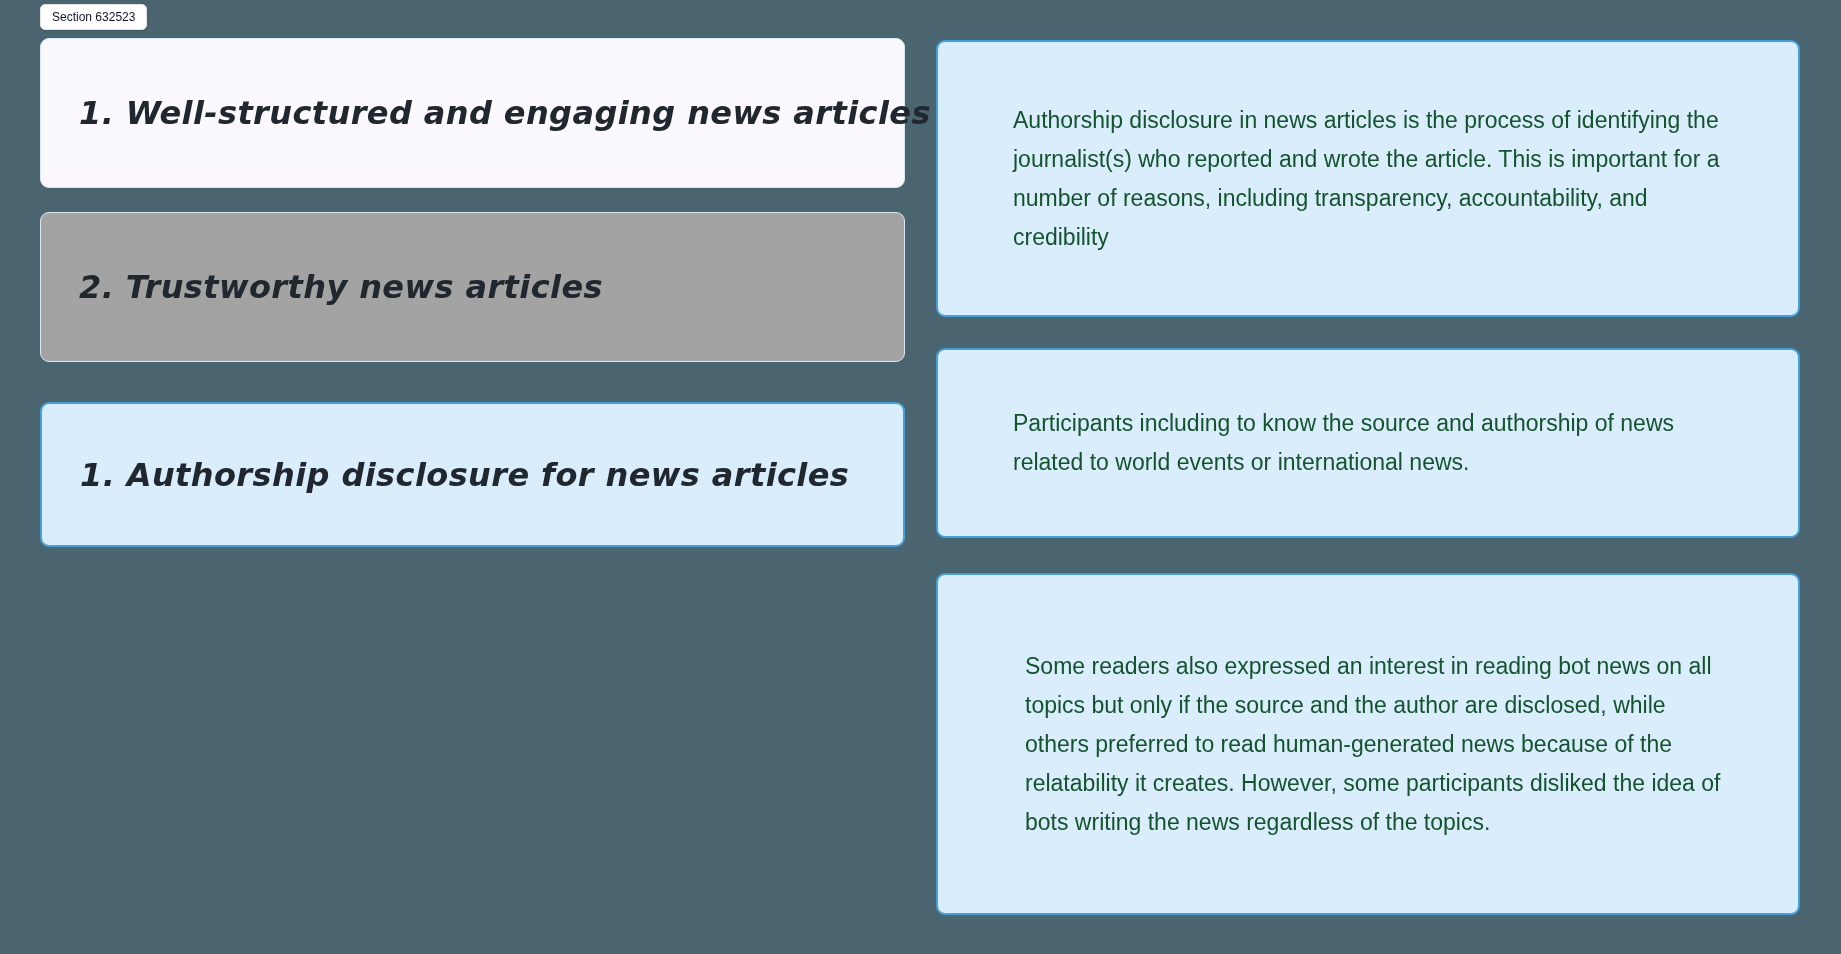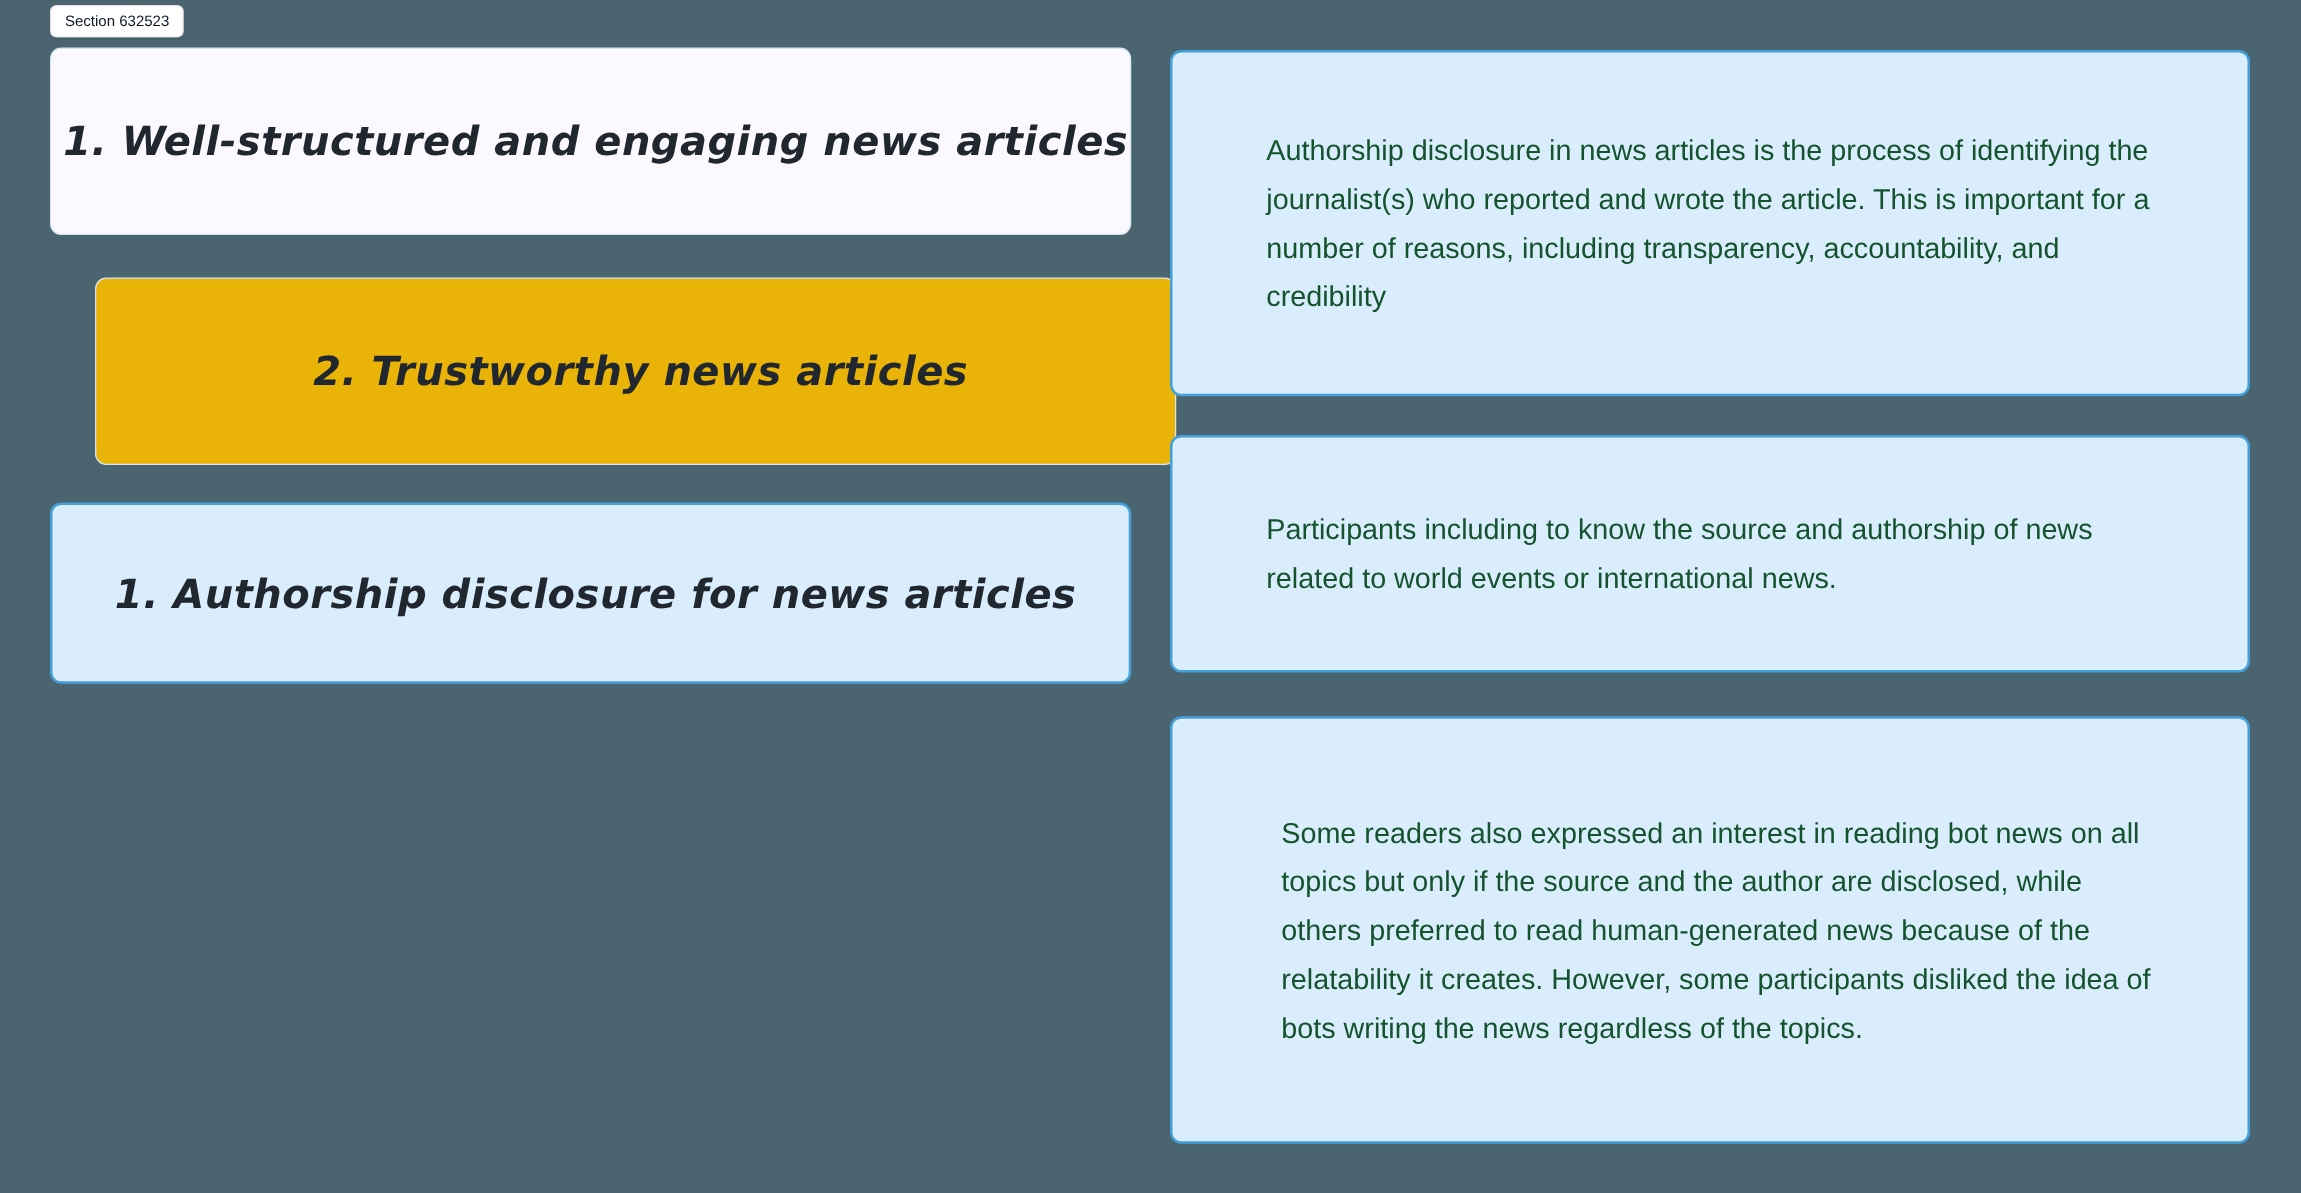--- a/index.html
+++ b/index.html
@@ -28,25 +28,24 @@
     line-height: 14px;
     box-shadow: 0 1px 2px rgba(0,0,0,0.12);
     white-space: nowrap;
   }
   .card {
     position: absolute;
     border-radius: 9px;
     display: flex;
     align-items: center;
     box-sizing: border-box;
-    justify-content: center;
   }
   
   #lc1 { left: 40px;  top: 38px;  width: 865px; height: 150px; background: #fbf8fe; border: 1px solid #d9e7f4; }
-  #lc2 { left: 40px;  top: 222px; width: 865px; height: 150px; background: #eab308; border: 1px solid #d9e7f4; margin-left: 36px; }
+  #lc2 { left: 40px;  top: 212px; width: 865px; height: 150px; background: #a3a3a3; border: 1px solid #d9e7f4; }
   #lc3 { left: 40px;  top: 402px; width: 865px; height: 145px; background: #d9edfc; border: 2px solid #44a0da; }
   
   #rc1 { left: 936px; top: 40px;  width: 864px; height: 277px; background: #d9edfc; border: 2px solid #44a0da; }
   #rc2 { left: 936px; top: 348px; width: 864px; height: 190px; background: #d9edfc; border: 2px solid #44a0da; }
   #rc3 { left: 936px; top: 573px; width: 864px; height: 342px; background: #d9edfc; border: 2px solid #44a0da; padding-left: 12px; }
 
   .hand-text {
     padding: 0 30px 0 38px;
     font-family: "DejaVu Sans", sans-serif;
     font-style: italic;

